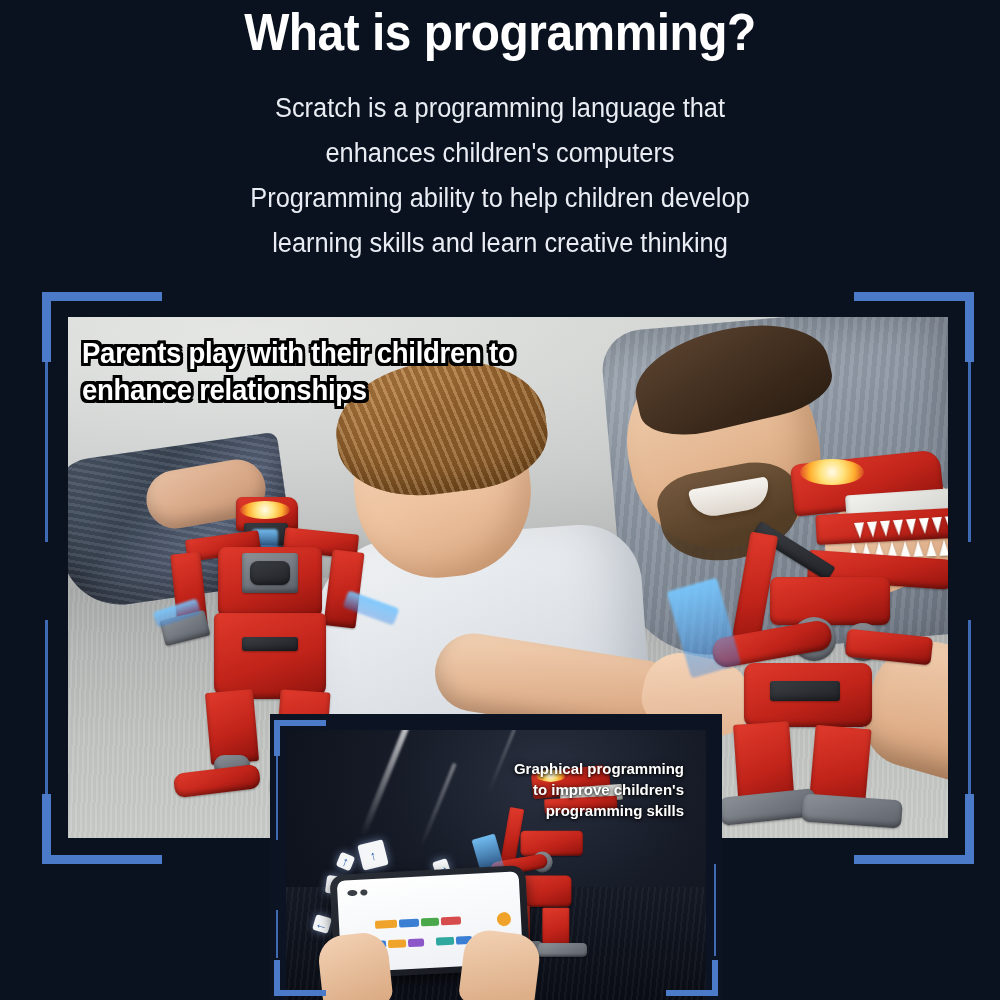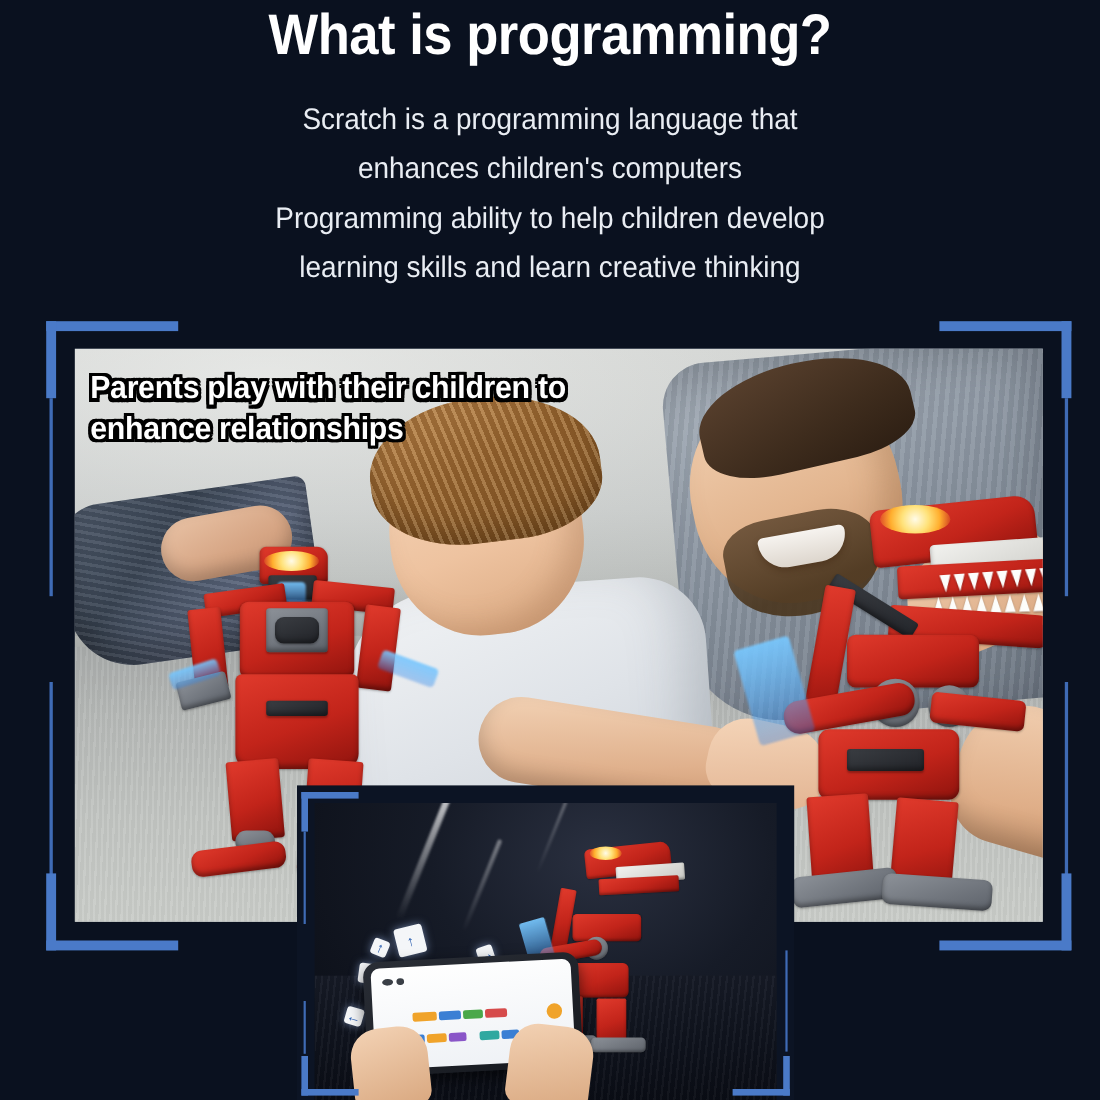--- a/index.html
+++ b/index.html
@@ -465,20 +465,25 @@
           <div class="blk" style="left:48px;top:62px;width:18px;background:#f0a32a;"></div>
           <div class="blk" style="left:68px;top:62px;width:16px;background:#8a56c8;"></div>
           <div class="blk" style="left:96px;top:62px;width:18px;background:#2fa8a0;"></div>
           <div class="blk" style="left:116px;top:62px;width:16px;background:#3b7fd4;"></div>
           <div class="blk" style="right:10px;top:40px;width:14px;height:14px;border-radius:50%;background:#f0a32a;"></div>
         </div>
       </div>
       <div class="hand-l" style="left:34px;width:70px;height:72px;transform:rotate(-6deg);"></div>
       <div class="hand-r" style="left:176px;width:76px;height:74px;transform:rotate(7deg);"></div>
 
+      <div class="inset-caption">
+        <div>Graphical programming</div>
+        <div>to improve children's</div>
+        <div>programming skills</div>
+      </div>
     </div>
 
     <div class="brk" style="left:4px;top:6px;width:52px;height:120px;">
       <div class="thick-h" style="left:0;top:0;width:52px;height:6px;"></div>
       <div class="thick-v" style="left:0;top:0;width:6px;height:36px;"></div>
       <div class="thin-v" style="left:2px;top:36px;height:84px;width:2px;"></div>
     </div>
     <div class="brk" style="left:4px;top:196px;width:52px;height:86px;">
       <div class="thin-v" style="left:2px;top:0;height:48px;width:2px;"></div>
       <div class="thick-v" style="left:0;bottom:0;width:6px;height:36px;"></div>

